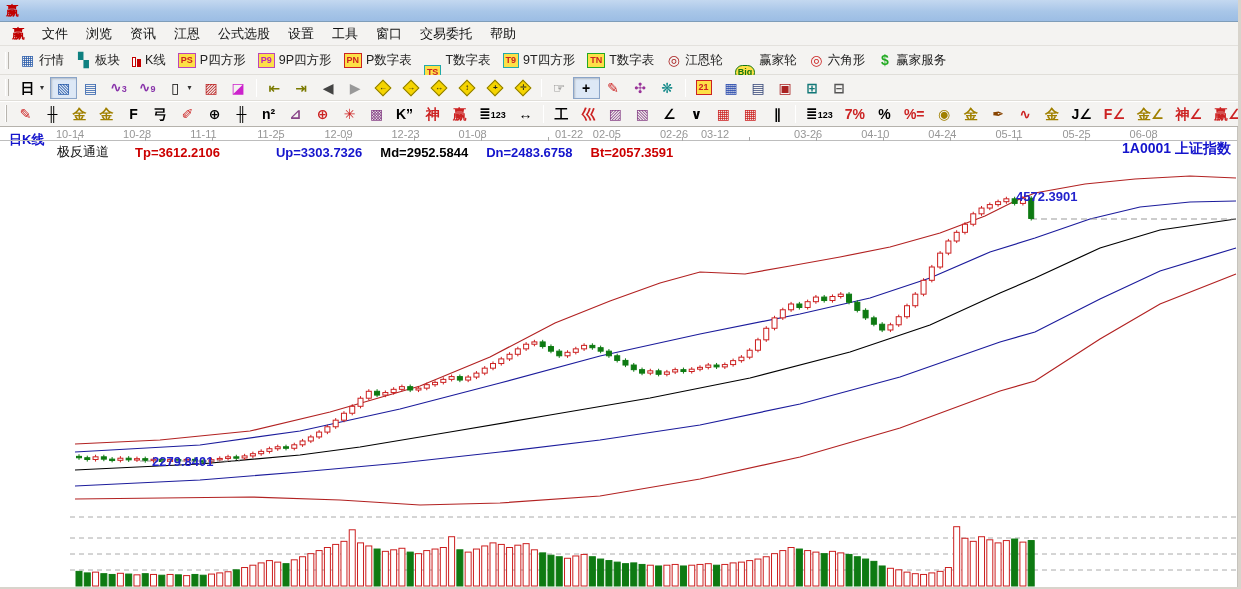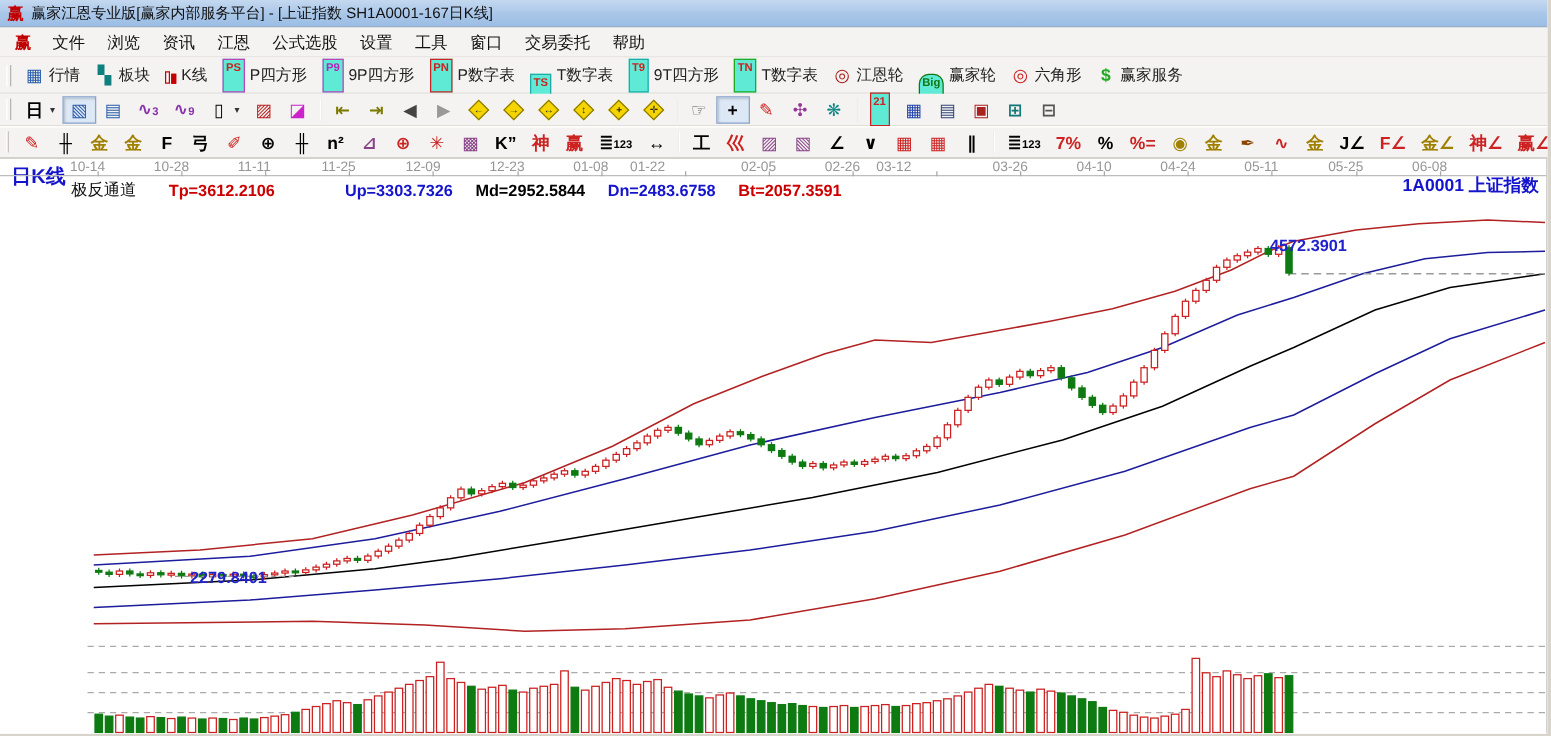--- a/index.html
+++ b/index.html
@@ -24,53 +24,52 @@
   .tb{display:flex;align-items:center;background:#f4f3f1;padding:0 2px 0 4px;}
   .tb1{height:29px;flex:0 0 29px;border-bottom:1px solid #e0ded9;}
   .tb2{height:26px;flex:0 0 26px;border-bottom:1px solid #e0ded9;}
   .tb3{height:26px;flex:0 0 26px;border-bottom:1px solid #b5b2ac;box-shadow:0 1px 0 #fff inset;}
   .grip{width:4px;height:17px;border-left:1px solid #fff;border-right:1px solid #b8b5af;margin:0 5px 0 1px;}
   .tbtn{display:flex;align-items:center;gap:4px;padding:2px 5px;font-size:12.5px;color:#222;
     border:1px solid transparent;white-space:nowrap;cursor:default;}
   .tbtn.pressed{border-color:#8aa4c8;background:#dde8f6;box-shadow:inset 1px 1px 2px rgba(0,0,0,.2);}
   .glyph{font-size:14px;min-width:15px;text-align:center;line-height:16px;font-weight:bold;}
   .glyph small{font-size:9px;font-weight:bold;}
-  .badge{font-size:9px;font-weight:bold;border:1px solid;padding:0 2px;height:27px;line-height:12px;background:#5eead4;}
+  .badge{font-size:9px;font-weight:bold;border:1px solid;padding:0 2px;height:15px;line-height:12px;background:#fde047;}
   .badge.round{border-radius:8px;}
   .caret{font-size:8px;color:#333;margin-left:1px;}
   .sep{width:1px;height:18px;background:#c2bfb9;border-right:1px solid #fff;margin:0 4px;}
   .diamond{width:12px;height:12px;background:#f5d400;border:1px solid #8a7a00;transform:rotate(45deg);
     display:flex;align-items:center;justify-content:center;margin:0 2px;}
   .diamond i{transform:rotate(-45deg);font-style:normal;font-size:8px;color:#222;font-weight:bold;line-height:1;}
   .ic-k{display:inline-flex;align-items:flex-end;gap:1px;height:14px;}
   .ic-k i{display:inline-block;width:4px;height:10px;border:1px solid #c40000;background:#fff;}
   .ic-k i+i{background:#c40000;height:8px;}
   
   .chart{position:relative;flex:1;background:#fff;border-right:1px solid #c6c3bd;}
   .date-axis{position:absolute;left:0;top:0;width:100%;height:14px;border-bottom:1px solid #bdbdbd;}
   .date-label{position:absolute;top:1px;width:44px;font-size:11px;color:#969696;}
   .date-tick{position:absolute;top:10px;width:1px;height:4px;background:#a8a8a8;}
-  .kline-tab{position:absolute;left:9px;top:4px;font-size:16px;font-weight:bold;color:#1414cc;}
+  .kline-tab{position:absolute;left:9px;top:4px;font-size:13px;font-weight:bold;color:#1414cc;}
   .ind-row{position:absolute;left:57px;top:16px;display:flex;align-items:center;font-size:13px;}
   .ind-name{color:#111;margin-right:26px;}
   .ind-val{margin-right:18px;font-weight:bold;}
   .symbol{position:absolute;right:6px;top:13px;font-size:14px;font-weight:bold;color:#1414cc;}
   .watermark{position:absolute;right:12px;bottom:6px;font-family:"DejaVu Serif","Liberation Serif",serif;
     font-size:29px;font-weight:bold;color:#cc2220;letter-spacing:5px;opacity:.92;}
   svg{position:absolute;left:0;top:0;}
   svg text{font-family:"Liberation Sans","DejaVu Sans",sans-serif;}
 </style>
 </head>
 <body>
 
 <div class="app">
 
   <div class="titlebar">
     <span class="logo">赢</span>
-    <span>赢家江恩专业版[赢家内部服务平台] - [上证指数  SH1A0001-167日K线]</span>
   </div>
 
   <div class="menubar">
     <span class="logo">赢</span>
     <span id="menu-items" style="display:flex;">
         <span class="menu-item">文件</span>
         <span class="menu-item">浏览</span>
         <span class="menu-item">资讯</span>
         <span class="menu-item">江恩</span>
         <span class="menu-item">公式选股</span>
@@ -753,21 +752,21 @@
         <span class="date-label" style="left: 190.2px;">11-11</span>
         <span class="date-tick" style="left: 212.2px;"></span>
         <span class="date-label" style="left: 257.3px;">11-25</span>
         <span class="date-tick" style="left: 279.3px;"></span>
         <span class="date-label" style="left: 324.4px;">12-09</span>
         <span class="date-tick" style="left: 346.4px;"></span>
         <span class="date-label" style="left: 391.5px;">12-23</span>
         <span class="date-tick" style="left: 413.5px;"></span>
         <span class="date-label" style="left: 458.6px;">01-08</span>
         <span class="date-tick" style="left: 480.6px;"></span>
-        <span class="date-label" style="left: 504px;">01-22</span>
+        <span class="date-label" style="left: 555px;">01-22</span>
         <span class="date-tick" style="left: 547.7px;"></span>
         <span class="date-label" style="left: 592.8px;">02-05</span>
         <span class="date-tick" style="left: 614.8px;"></span>
         <span class="date-label" style="left: 659.9px;">02-26</span>
         <span class="date-tick" style="left: 681.9px;"></span>
         <span class="date-label" style="left: 701px;">03-12</span>
         <span class="date-tick" style="left: 749px;"></span>
         <span class="date-label" style="left: 794.1px;">03-26</span>
         <span class="date-tick" style="left: 816.1px;"></span>
         <span class="date-label" style="left: 861.2px;">04-10</span>

